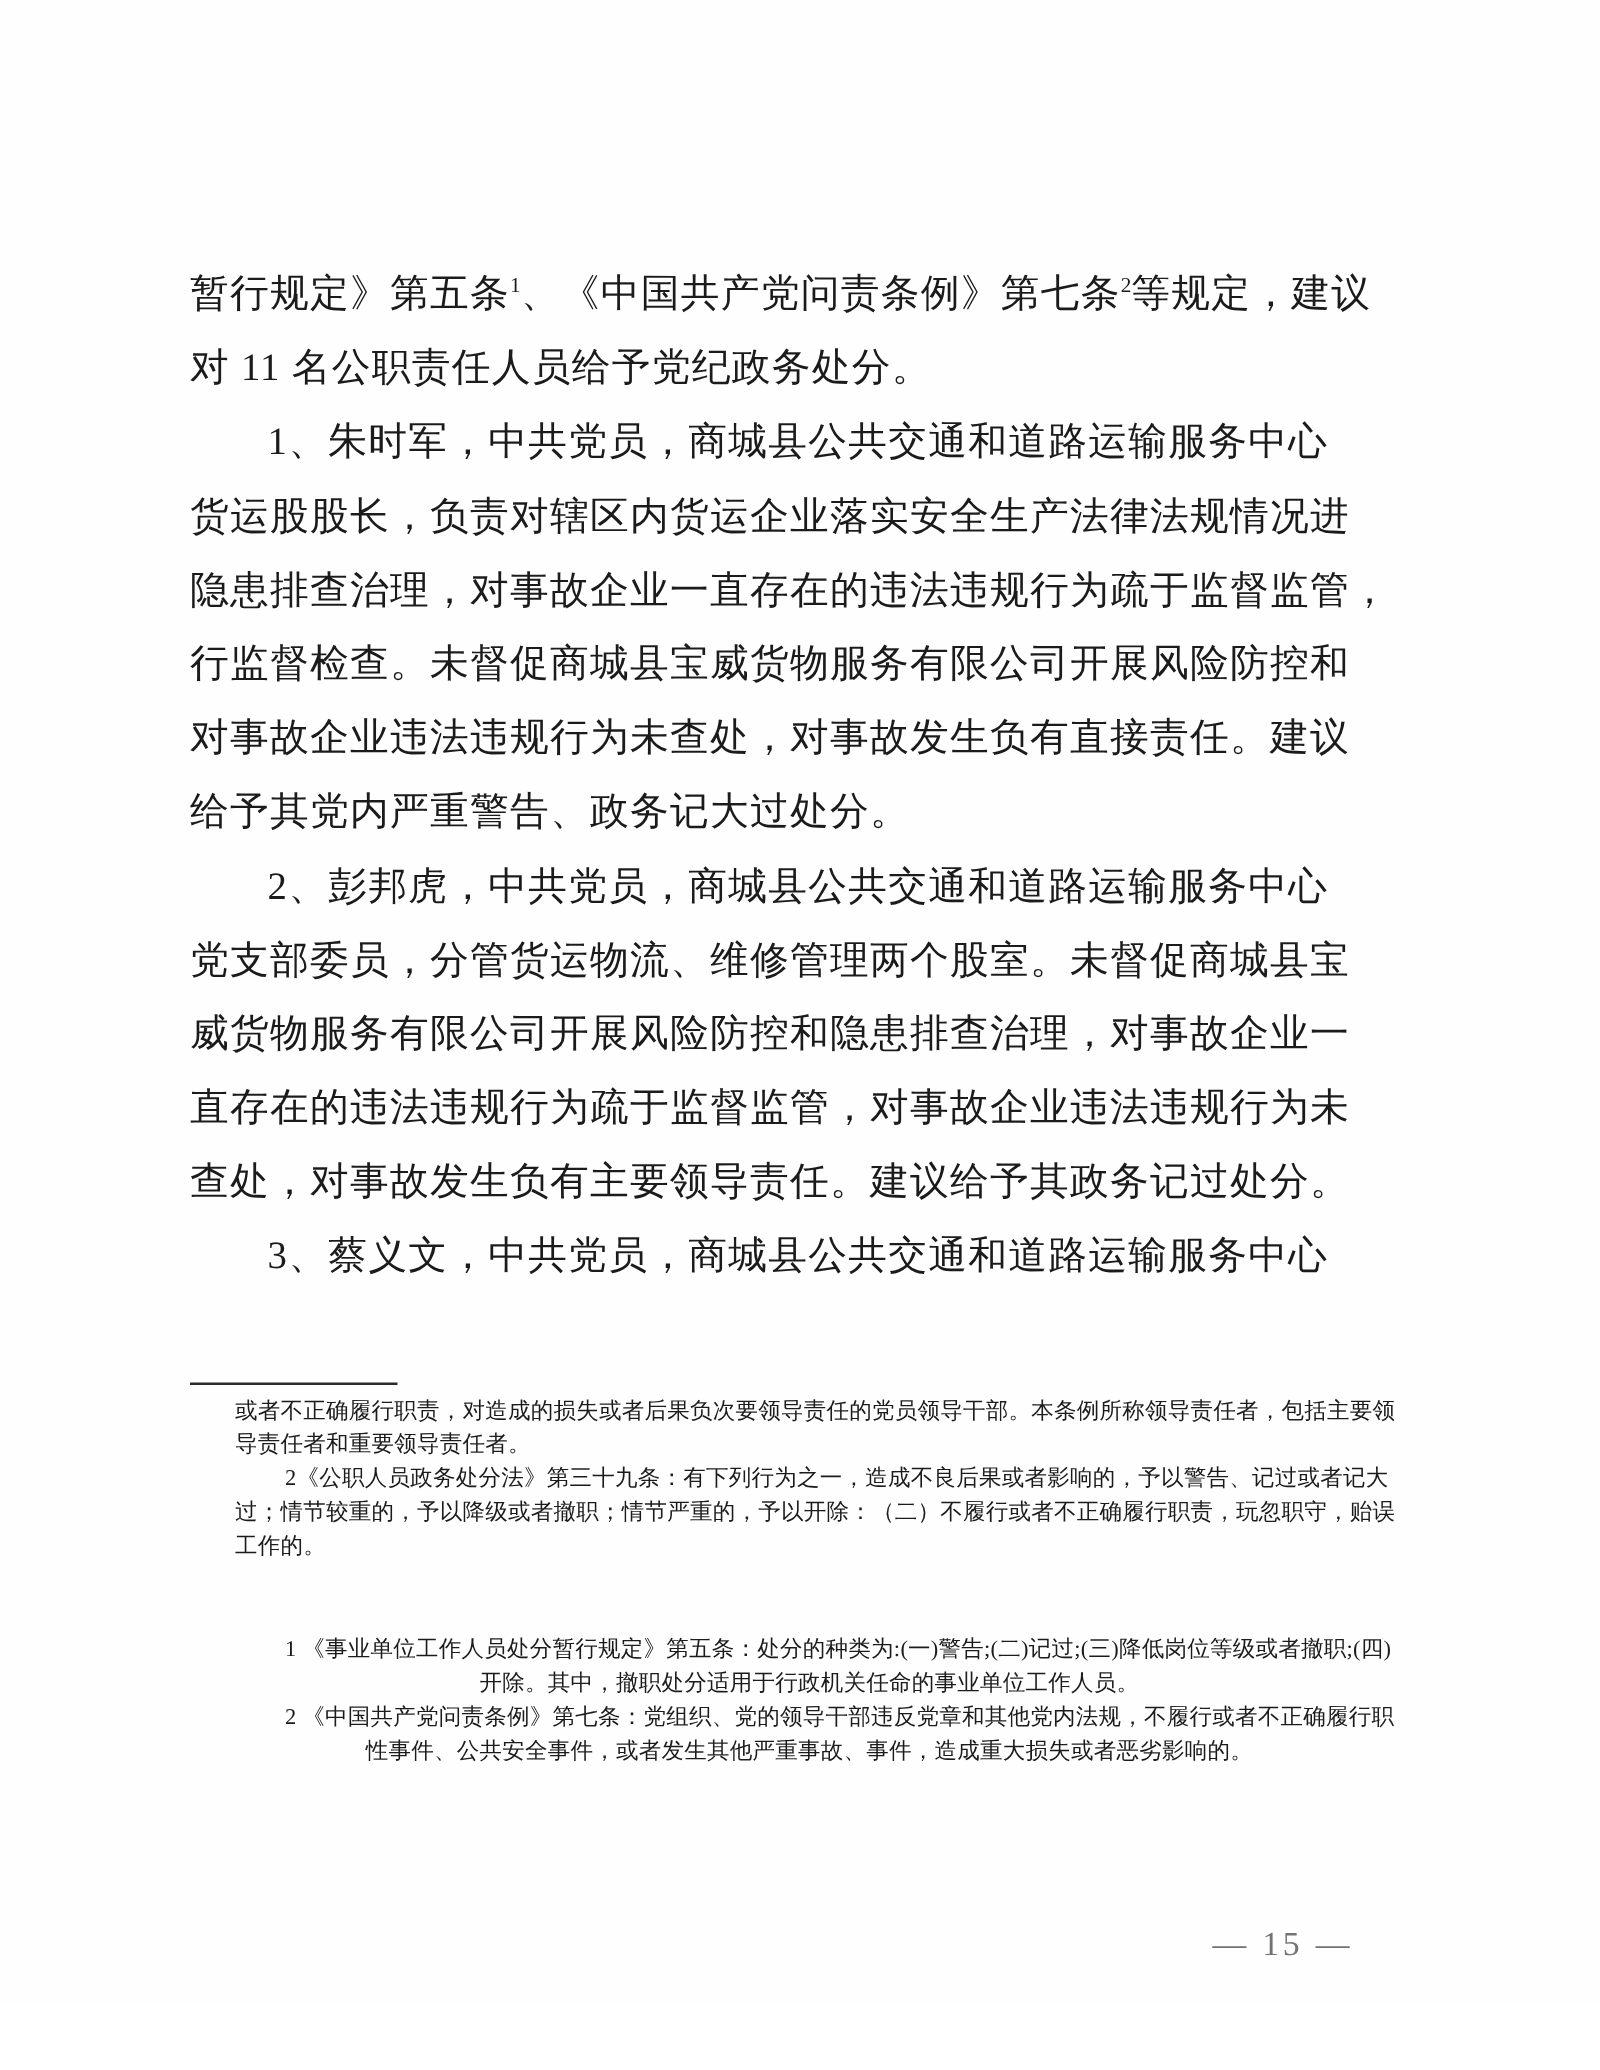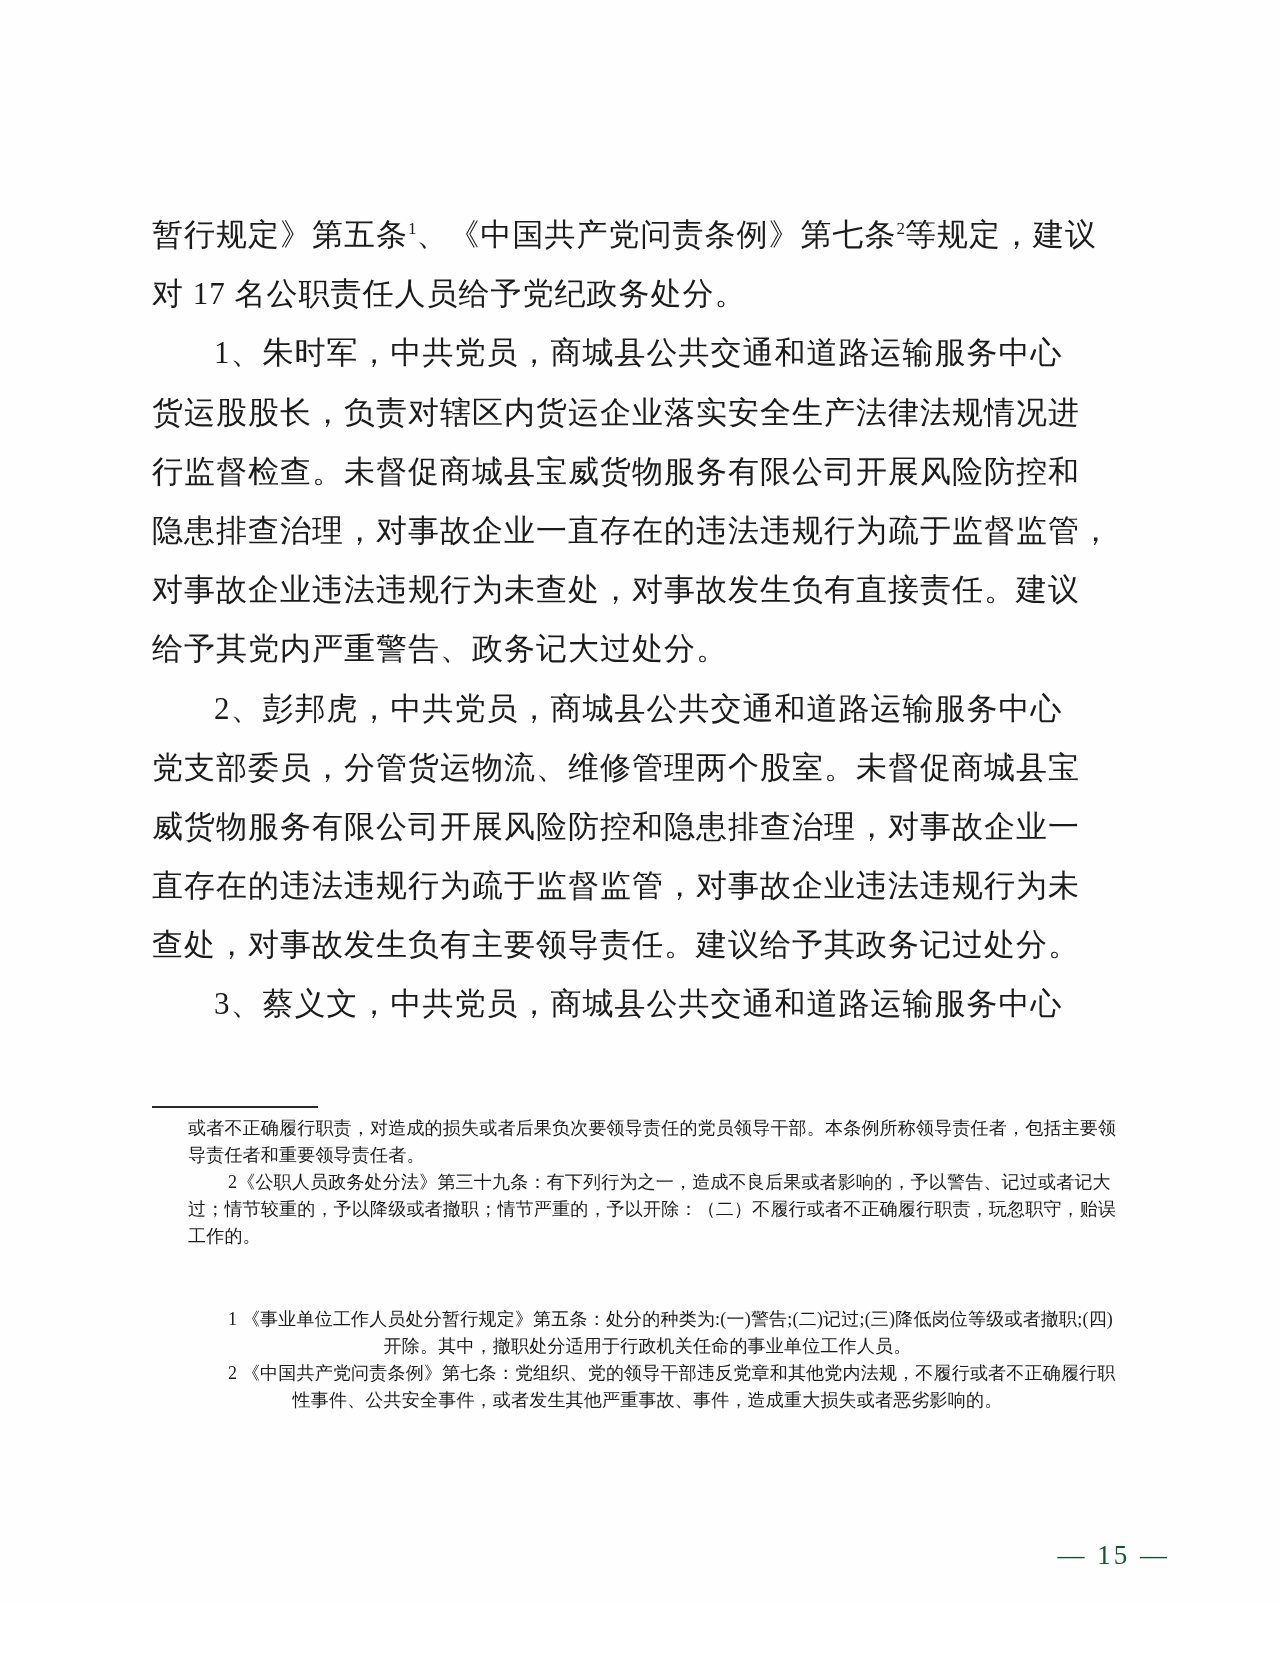--- a/index.html
+++ b/index.html
@@ -55,40 +55,40 @@
     letter-spacing: 0.2px;
     white-space: nowrap;
     margin-left: 36px;
   }
   .fn-indent { padding-left: 40px; }
   .page-number {
     position: absolute;
     top: 1540px;
     left: 970px;
     width: 200px;
-    text-align: right;
+    text-align: left;
     font-size: 27px;
     letter-spacing: 3px;
-    color: #14532d;
+    color: #737373;
   }
 </style>
 </head>
 <body>
 
 <div class="page">
 
   <div class="main-text">
     <div class="main-line">
       <span>暂行规定》第五条</span><sup class="fnref">1</sup><span>、《中国共产党问责条例》第七条</span><sup class="fnref">2</sup><span>等规定，建议</span>
     </div>
-    <div class="main-line">对 17 名公职责任人员给予党纪政务处分。</div>
+    <div class="main-line">对 11 名公职责任人员给予党纪政务处分。</div>
     <div class="main-line indent">1、朱时军，中共党员，商城县公共交通和道路运输服务中心</div>
     <div class="main-line">货运股股长，负责对辖区内货运企业落实安全生产法律法规情况进</div>
+    <div class="main-line">隐患排查治理，对事故企业一直存在的违法违规行为疏于监督监管，</div>
     <div class="main-line">行监督检查。未督促商城县宝威货物服务有限公司开展风险防控和</div>
-    <div class="main-line">隐患排查治理，对事故企业一直存在的违法违规行为疏于监督监管，</div>
     <div class="main-line">对事故企业违法违规行为未查处，对事故发生负有直接责任。建议</div>
     <div class="main-line">给予其党内严重警告、政务记大过处分。</div>
     <div class="main-line indent">2、彭邦虎，中共党员，商城县公共交通和道路运输服务中心</div>
     <div class="main-line">党支部委员，分管货运物流、维修管理两个股室。未督促商城县宝</div>
     <div class="main-line">威货物服务有限公司开展风险防控和隐患排查治理，对事故企业一</div>
     <div class="main-line">直存在的违法违规行为疏于监督监管，对事故企业违法违规行为未</div>
     <div class="main-line">查处，对事故发生负有主要领导责任。建议给予其政务记过处分。</div>
     <div class="main-line indent">3、蔡义文，中共党员，商城县公共交通和道路运输服务中心</div>
   </div>
 

